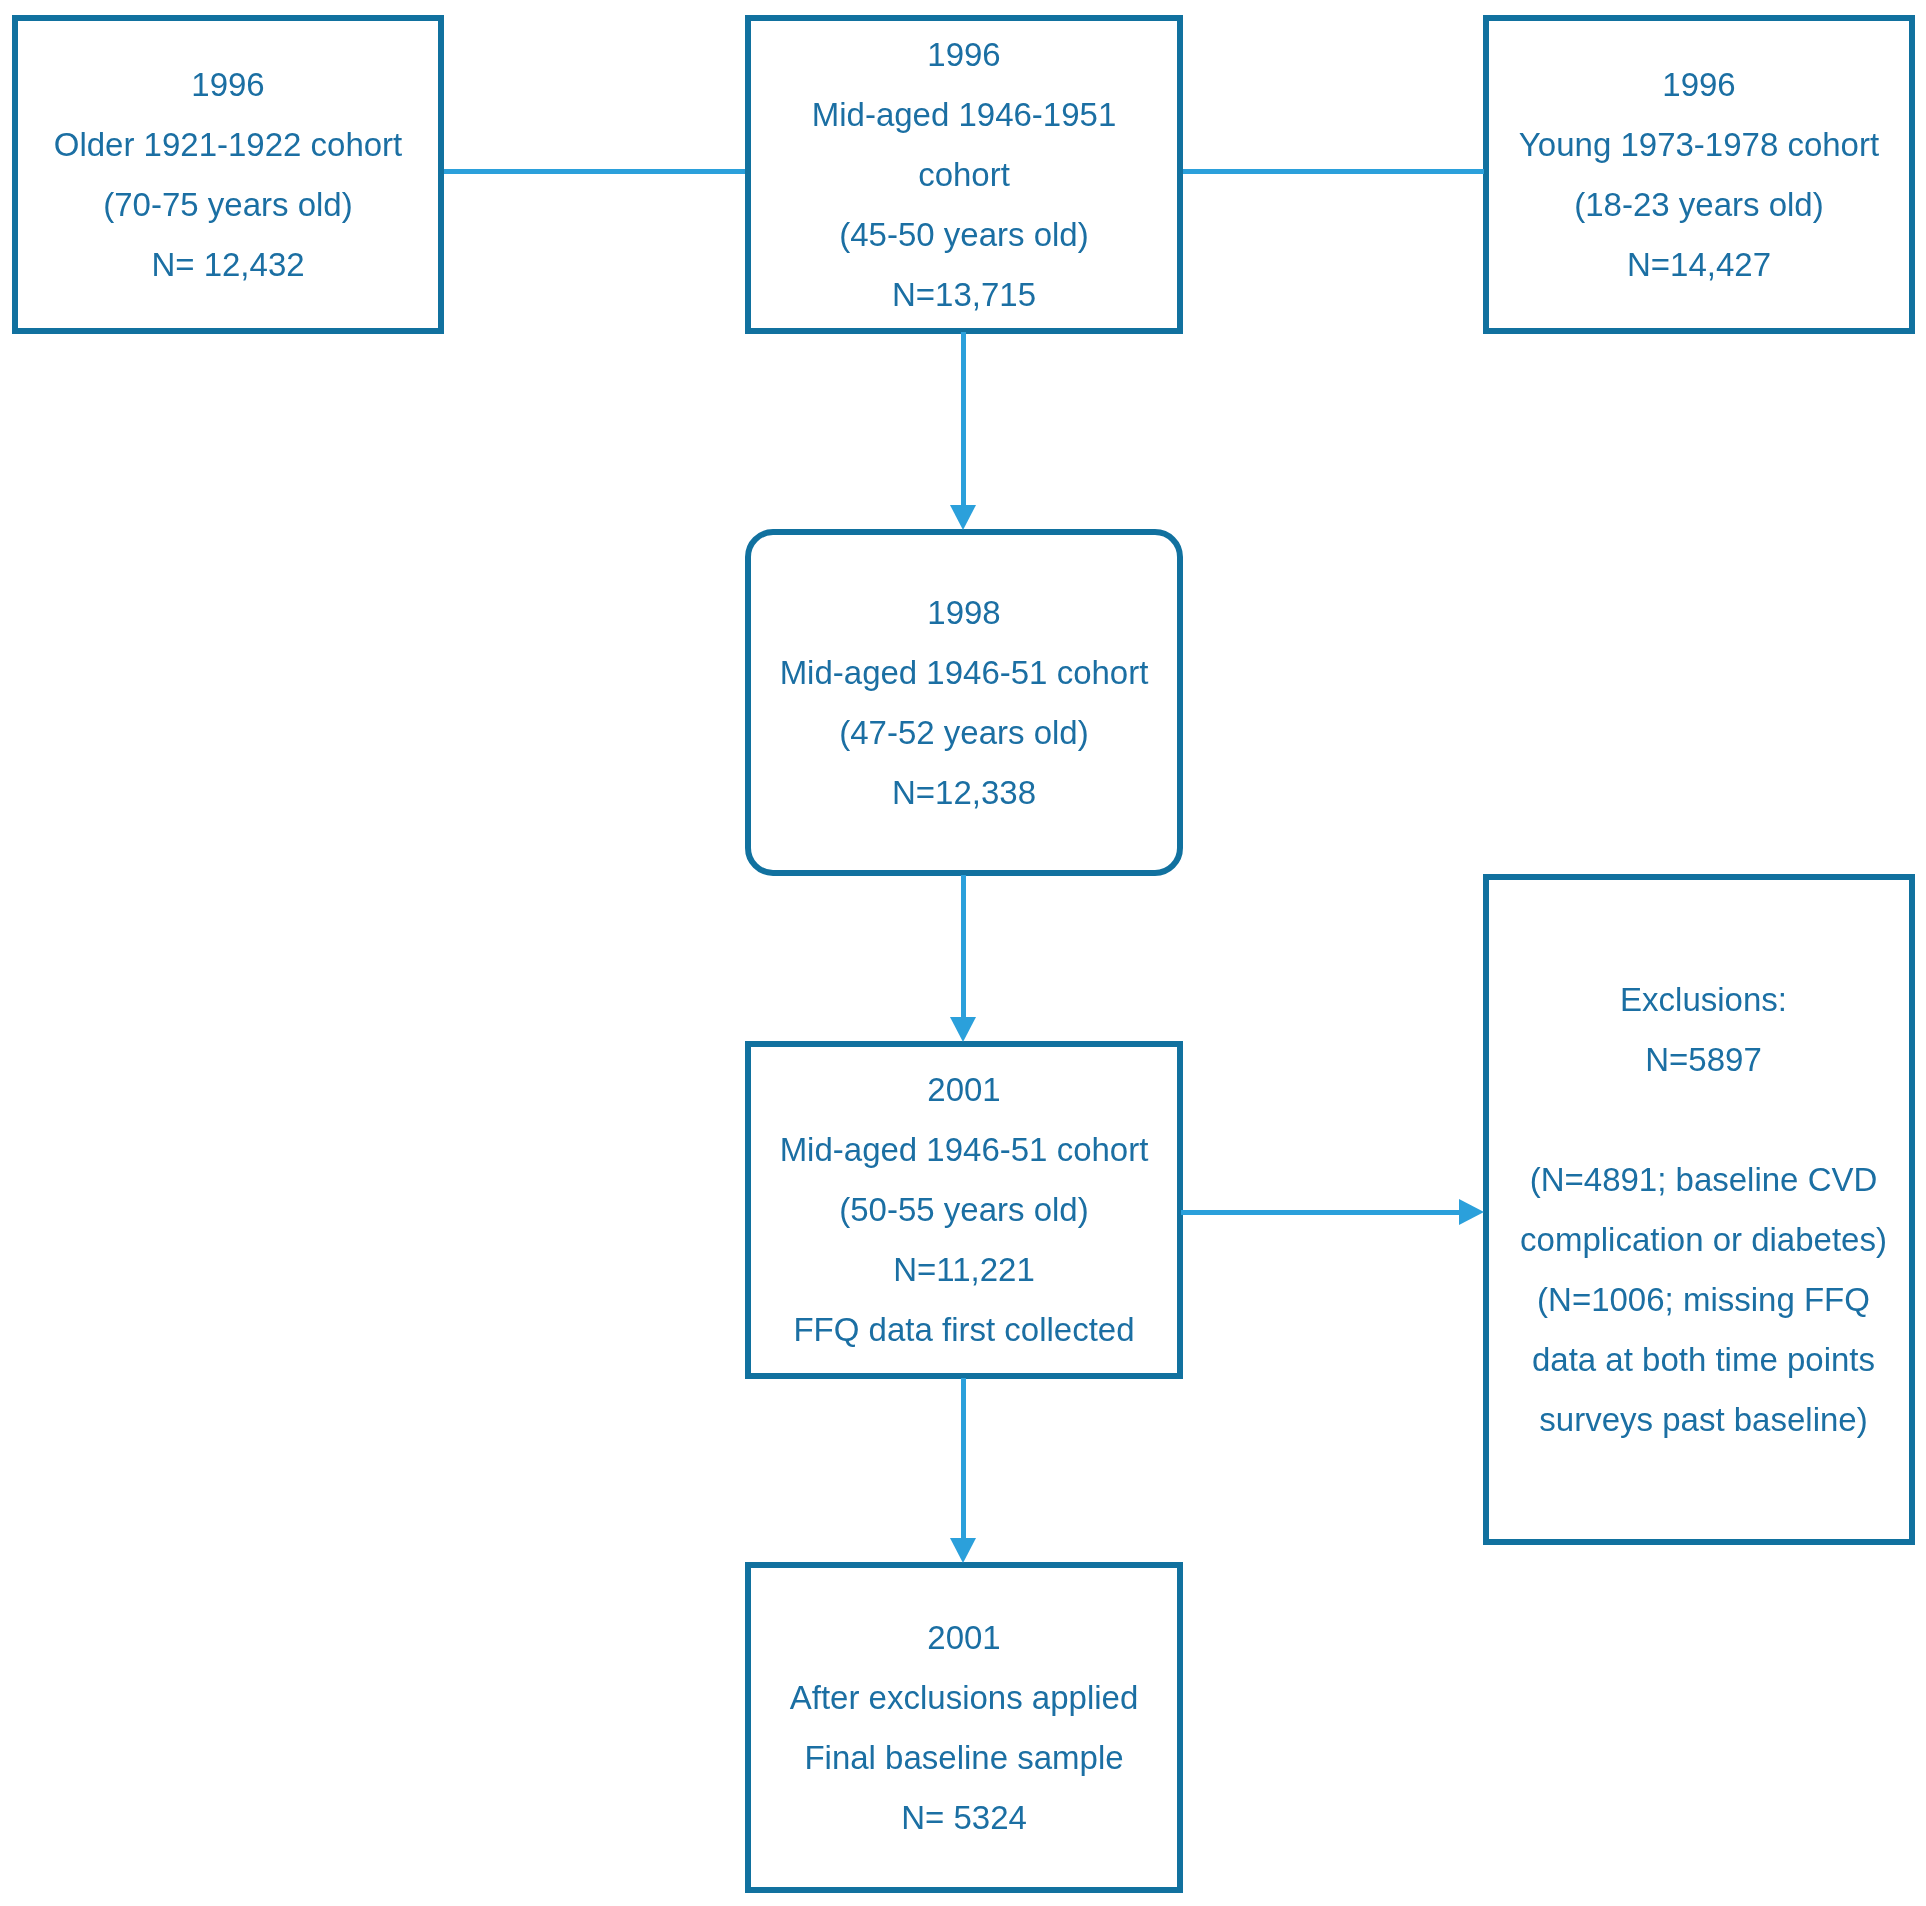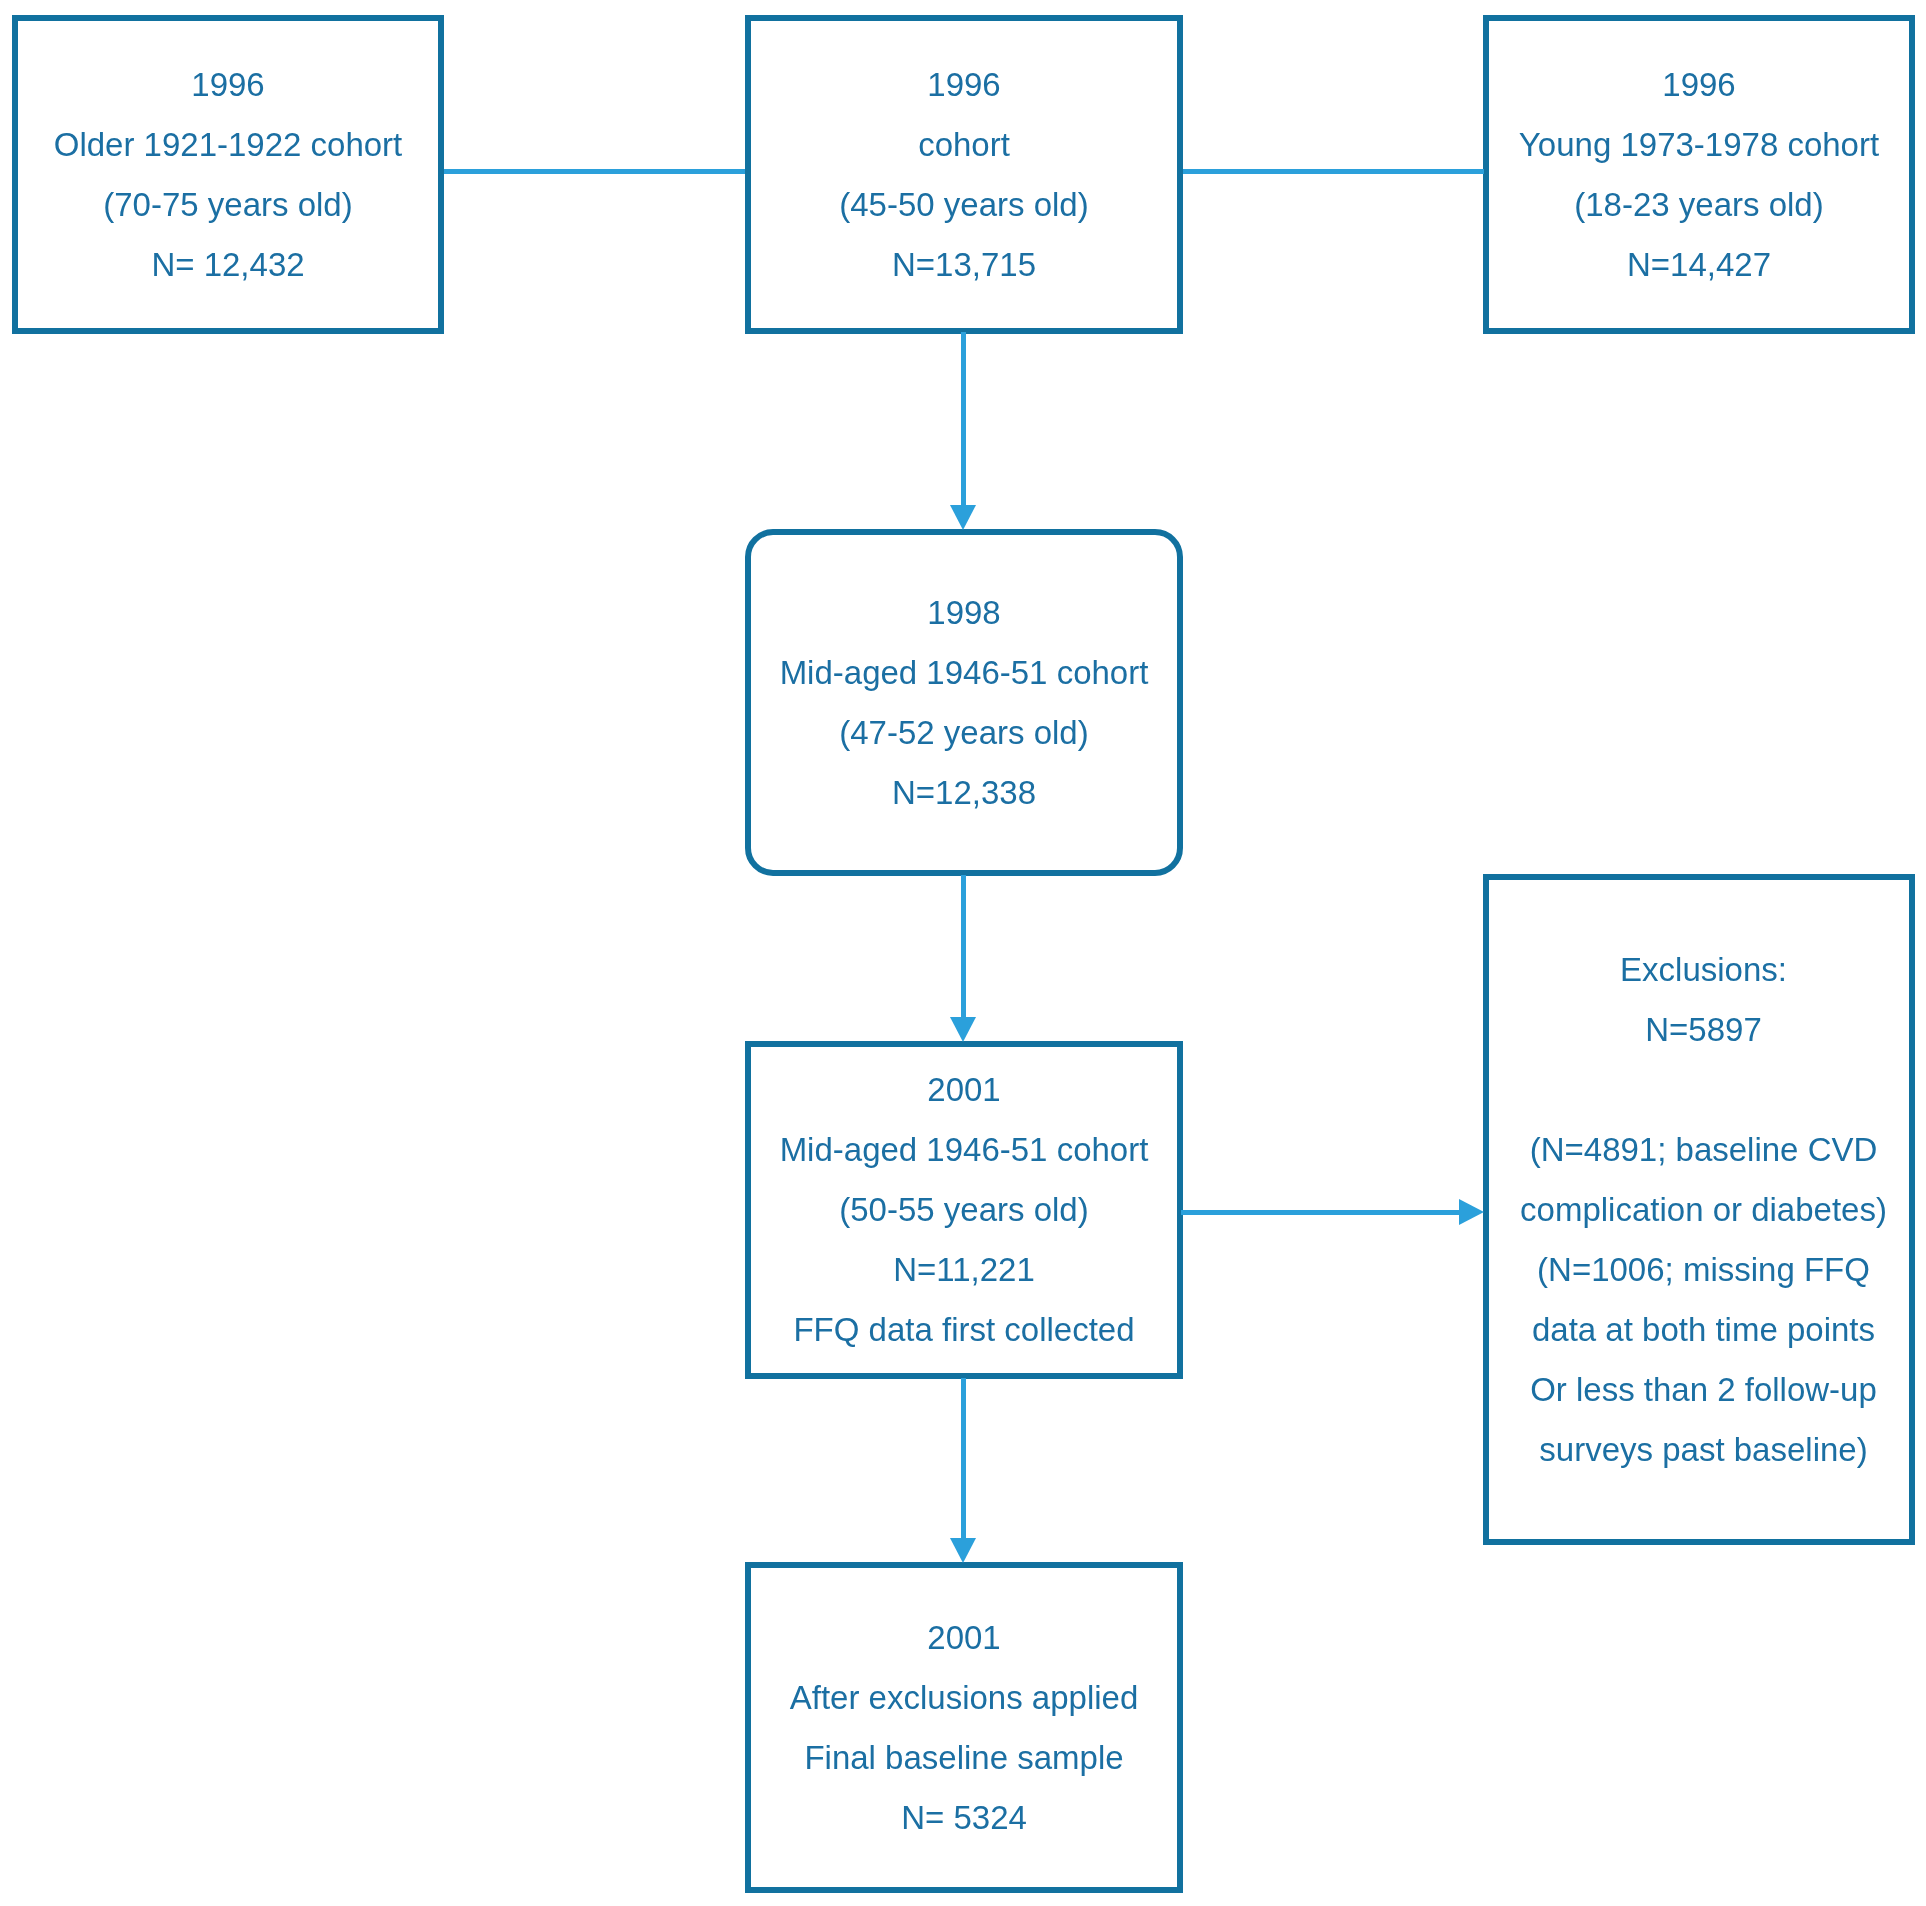--- a/index.html
+++ b/index.html
@@ -67,20 +67,21 @@
 <div class="canvas">
 
   <div class="box box-a">
       <div class="tl">1996</div>
       <div class="tl">Older 1921-1922 cohort</div>
       <div class="tl">(70-75 years old)</div>
       <div class="tl">N= 12,432</div>
     </div>
   <div class="box box-b">
       <div class="tl">1996</div>
+      <div class="tl">Mid-aged 1946-1951</div>
       <div class="tl">cohort</div>
       <div class="tl">(45-50 years old)</div>
       <div class="tl">N=13,715</div>
     </div>
   <div class="box box-c">
       <div class="tl">1996</div>
       <div class="tl">Young 1973-1978 cohort</div>
       <div class="tl">(18-23 years old)</div>
       <div class="tl">N=14,427</div>
     </div>
@@ -100,21 +101,20 @@
     </div>
 
   <div class="box box-f">
       <div class="tl">Exclusions:</div>
       <div class="tl">N=5897</div>
       <div class="tl">&nbsp;</div>
       <div class="tl">(N=4891; baseline CVD</div>
       <div class="tl">complication or diabetes)</div>
       <div class="tl">(N=1006; missing FFQ</div>
       <div class="tl">data at both time points</div>
-      <div class="tl">Or less than 2 follow-up</div>
       <div class="tl">surveys past baseline)</div>
     </div>
 
   <div class="box box-g">
       <div class="tl">2001</div>
       <div class="tl">After exclusions applied</div>
       <div class="tl">Final baseline sample</div>
       <div class="tl">N= 5324</div>
     </div>
 

